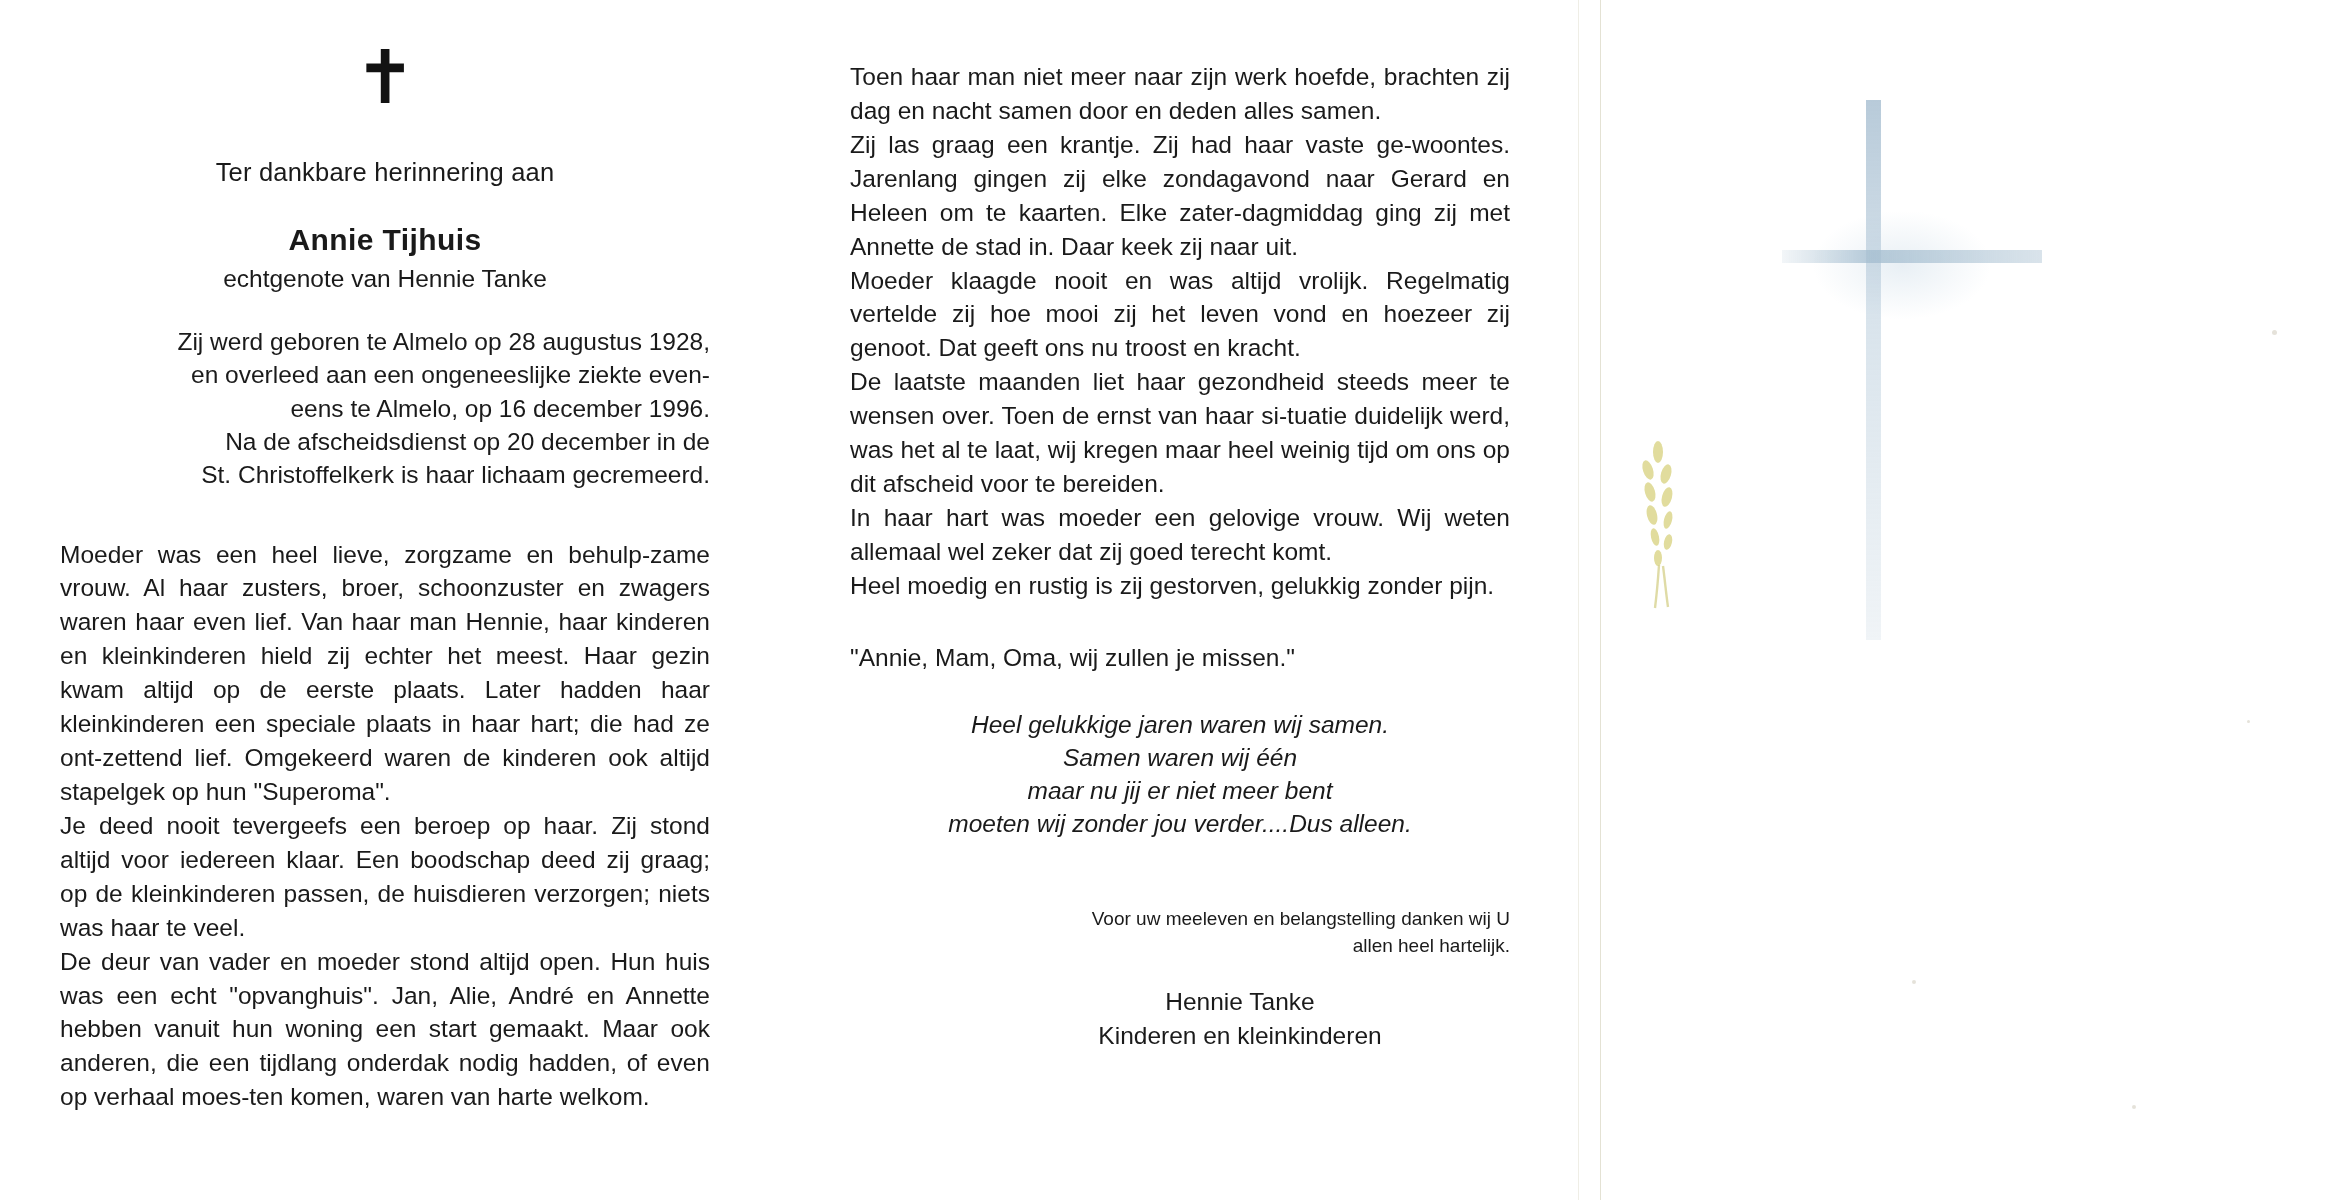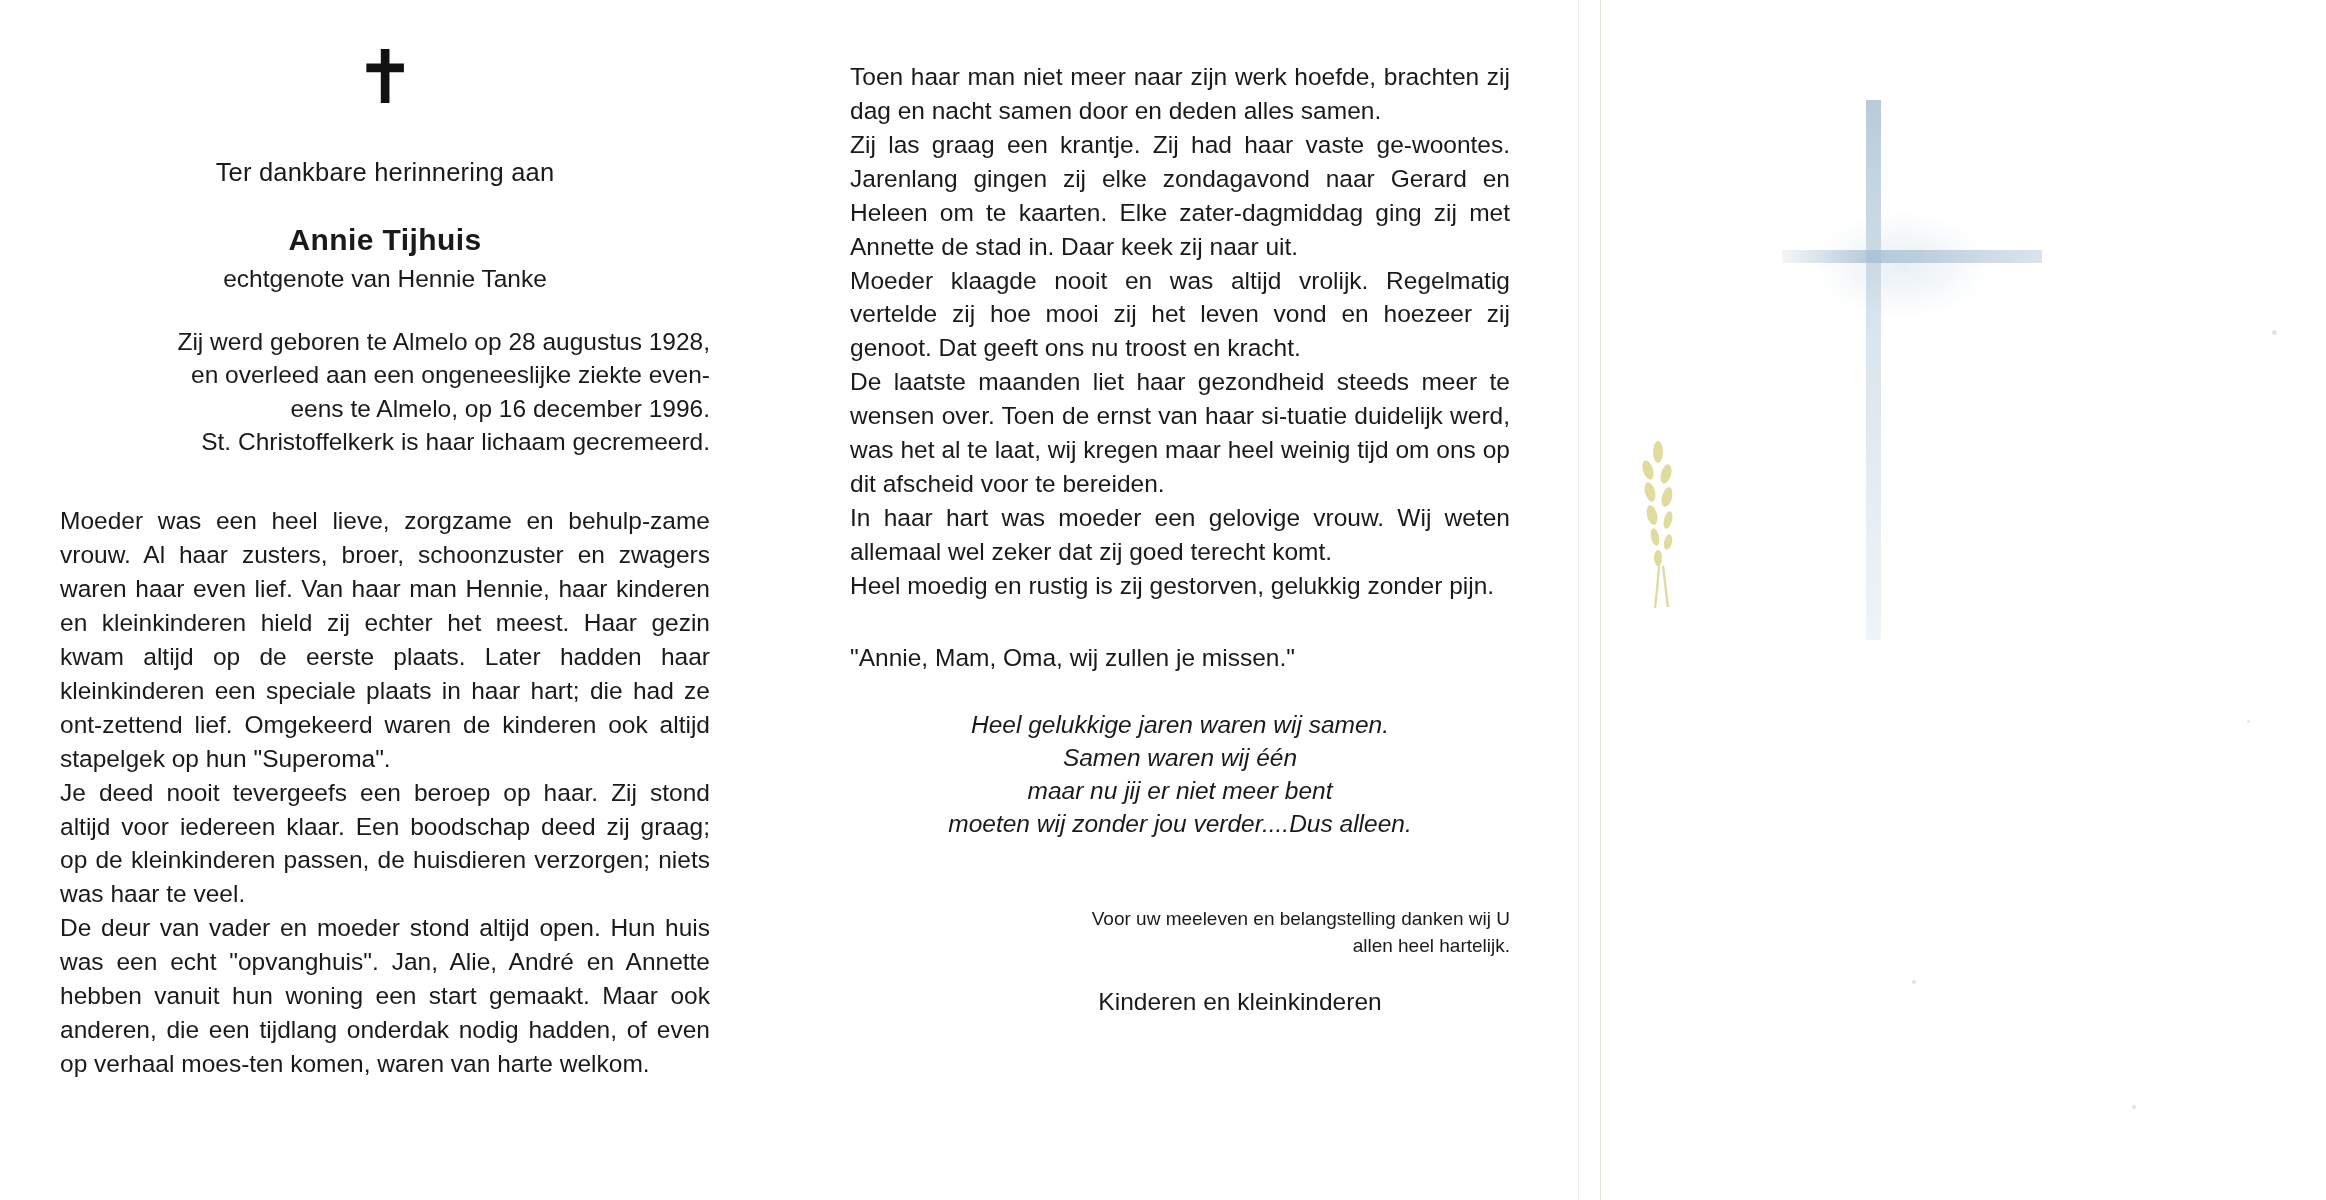--- a/index.html
+++ b/index.html
@@ -203,20 +203,21 @@
     <div class="intro-line">Ter dankbare herinnering aan</div>
 
     <div class="deceased-name">Annie Tijhuis</div>
 
     <div class="spouse-line">echtgenote van Hennie Tanke</div>
 
     <div class="center-block">
       <div>Zij werd geboren te Almelo op 28 augustus 1928,</div>
       <div>en overleed aan een ongeneeslijke ziekte even-</div>
       <div>eens te Almelo, op 16 december 1996.</div>
+      <div>Na de afscheidsdienst op 20 december in de</div>
       <div>St. Christoffelkerk is haar lichaam gecremeerd.</div>
     </div>
 
     <p class="body-para">Moeder was een heel lieve, zorgzame en behulp-zame vrouw. Al haar zusters, broer, schoonzuster en zwagers waren haar even lief. Van haar man Hennie, haar kinderen en kleinkinderen hield zij echter het meest. Haar gezin kwam altijd op de eerste plaats. Later hadden haar kleinkinderen een speciale plaats in haar hart; die had ze ont-zettend lief. Omgekeerd waren de kinderen ook altijd stapelgek op hun "Superoma".</p>
     <p class="body-para">Je deed nooit tevergeefs een beroep op haar. Zij stond altijd voor iedereen klaar. Een boodschap deed zij graag; op de kleinkinderen passen, de huisdieren verzorgen; niets was haar te veel.</p>
     <p class="body-para">De deur van vader en moeder stond altijd open. Hun huis was een echt "opvanghuis". Jan, Alie, André en Annette hebben vanuit hun woning een start gemaakt. Maar ook anderen, die een tijdlang onderdak nodig hadden, of even op verhaal moes-ten komen, waren van harte welkom.</p>
   </div>
 
   <div class="col col-mid">
     <p class="mid-para">Toen haar man niet meer naar zijn werk hoefde, brachten zij dag en nacht samen door en deden alles samen.</p>
@@ -234,20 +235,21 @@
       <div>maar nu jij er niet meer bent</div>
       <div>moeten wij zonder jou verder....Dus alleen.</div>
     </div>
 
     <div class="thanks">
       <div>Voor uw meeleven en belangstelling danken wij U</div>
       <div>allen heel hartelijk.</div>
     </div>
 
     <div class="signature">
+      <div>Hennie Tanke</div>
       <div>Kinderen en kleinkinderen</div>
     </div>
   </div>
 
   <div class="fold-line a"></div>
   <div class="fold-line b"></div>
   <div class="fold-line c"></div>
 
   <div class="right-panel">
     <div class="deco-cross">

